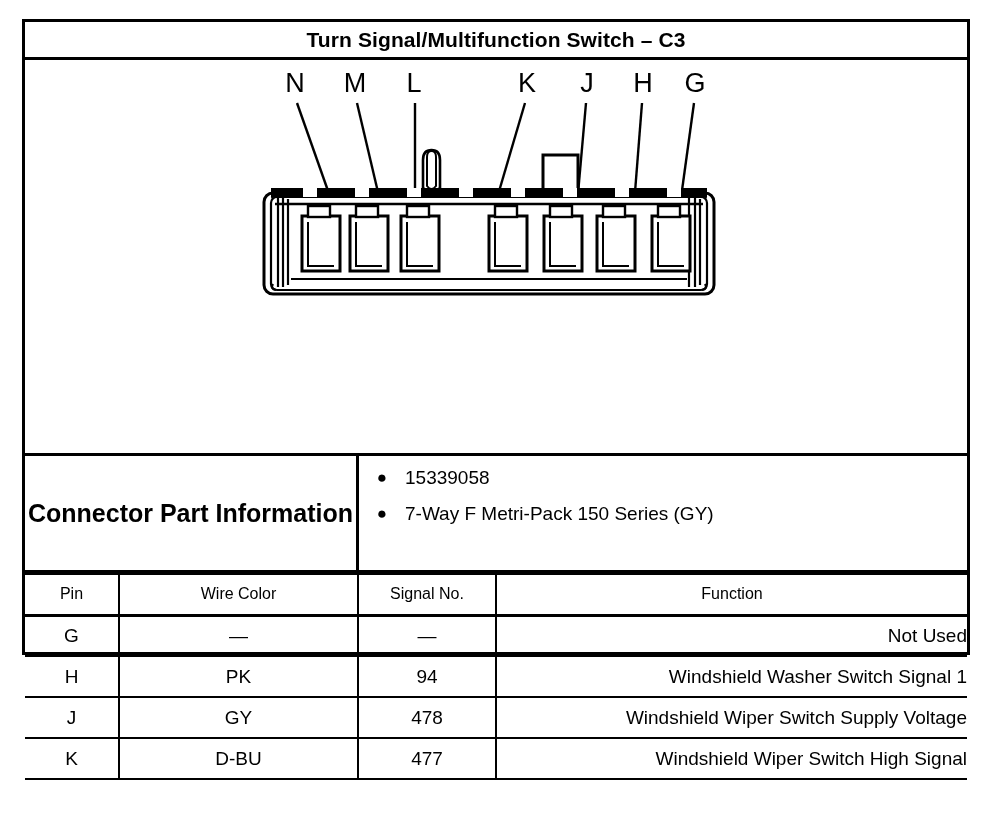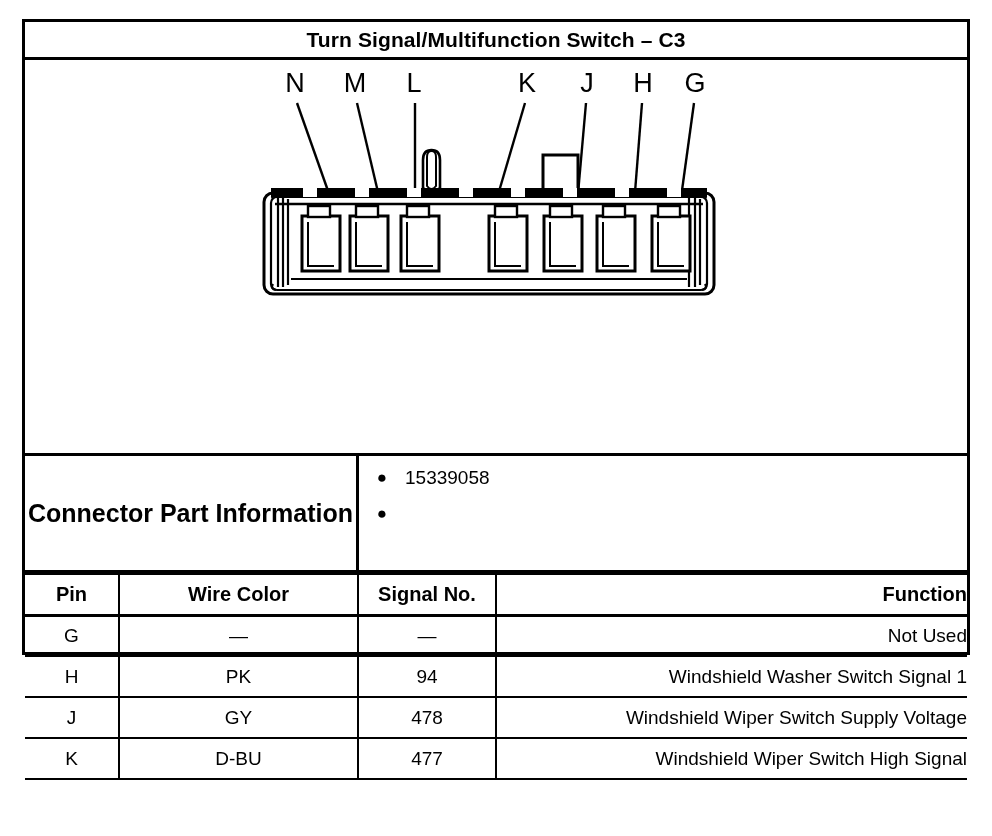--- a/index.html
+++ b/index.html
@@ -52,21 +52,21 @@
 
   
   .pintable{
     position:absolute;left:0;top:551px;width:100%;
     border-collapse:collapse;table-layout:fixed;
   }
   .pintable td,.pintable th{
     border:2px solid #000;box-sizing:border-box;height:41px;padding:0;
     font-size:19px;font-weight:normal;
   }
-  .pintable tr.head th{font-weight:bold;text-align:center;font-size:20px;}
+  .pintable tr.head th{font-weight:normal;text-align:center;font-size:16px;}
   .pintable tr.head{border-bottom:3px solid #000;}
   .pintable th:first-child,.pintable td:first-child{border-left:none;}
   .pintable th:last-child,.pintable td:last-child{border-right:none;}
   .c-pin{width:94px;text-align:center;}
   .c-color{width:239px;text-align:center;}
   .c-circ{width:138px;text-align:center;}
   .c-func{text-align:right;padding-left:9px !important;}
 </style>
 </head>
 <body>
@@ -195,31 +195,32 @@
     <div class="partinfo-label">
       <span>Connector Part Information</span>
     </div>
     <div class="partinfo-body">
       <div class="bullet-row">
         <div class="bullet-dot">●</div>
         <div class="bullet-text">15339058</div>
       </div>
       <div class="bullet-row">
         <div class="bullet-dot">●</div>
+        <div class="bullet-text">7-Way F Metri-Pack 150 Series (GY)</div>
       </div>
     </div>
   </div>
 
   <table class="pintable">
     <tbody>
       <tr class="head">
         <th class="c-pin">Pin</th>
         <th class="c-color">Wire Color</th>
         <th class="c-circ">Signal No.</th>
-        <th class="c-func" style="text-align:right;padding-left:0 !important;">Function</th>
+        <th class="c-func" style="text-align:center;padding-left:0 !important;">Function</th>
       </tr>
 
       <tr>
         <td class="c-pin">G</td>
         <td class="c-color">—</td>
         <td class="c-circ">—</td>
         <td class="c-func">Not Used</td>
       </tr>
       <tr>
         <td class="c-pin">H</td>

